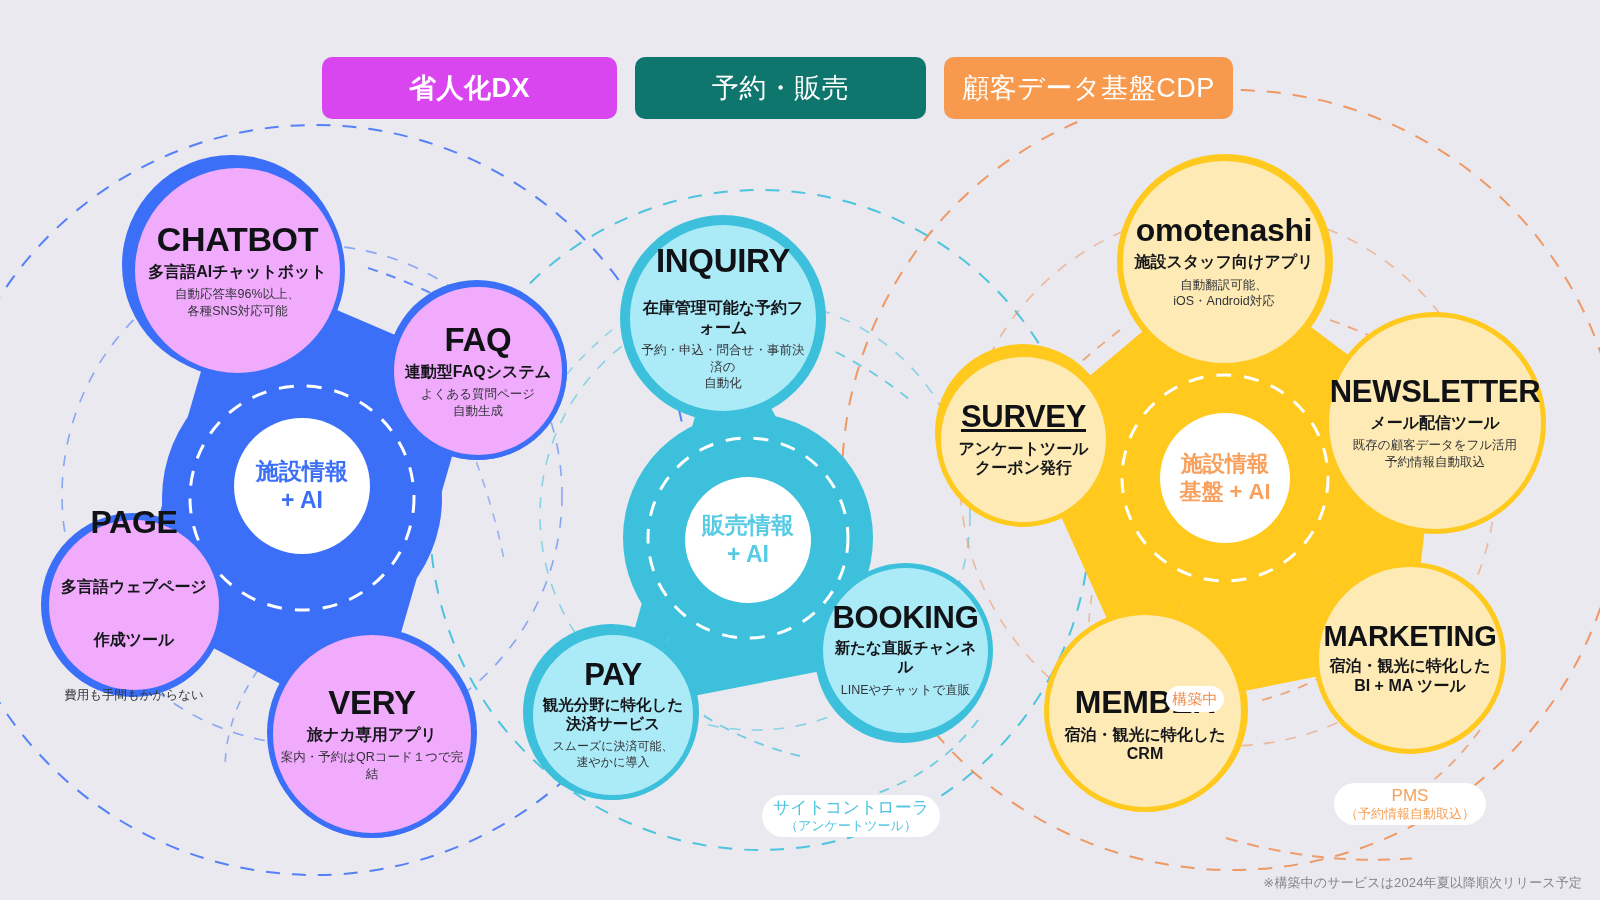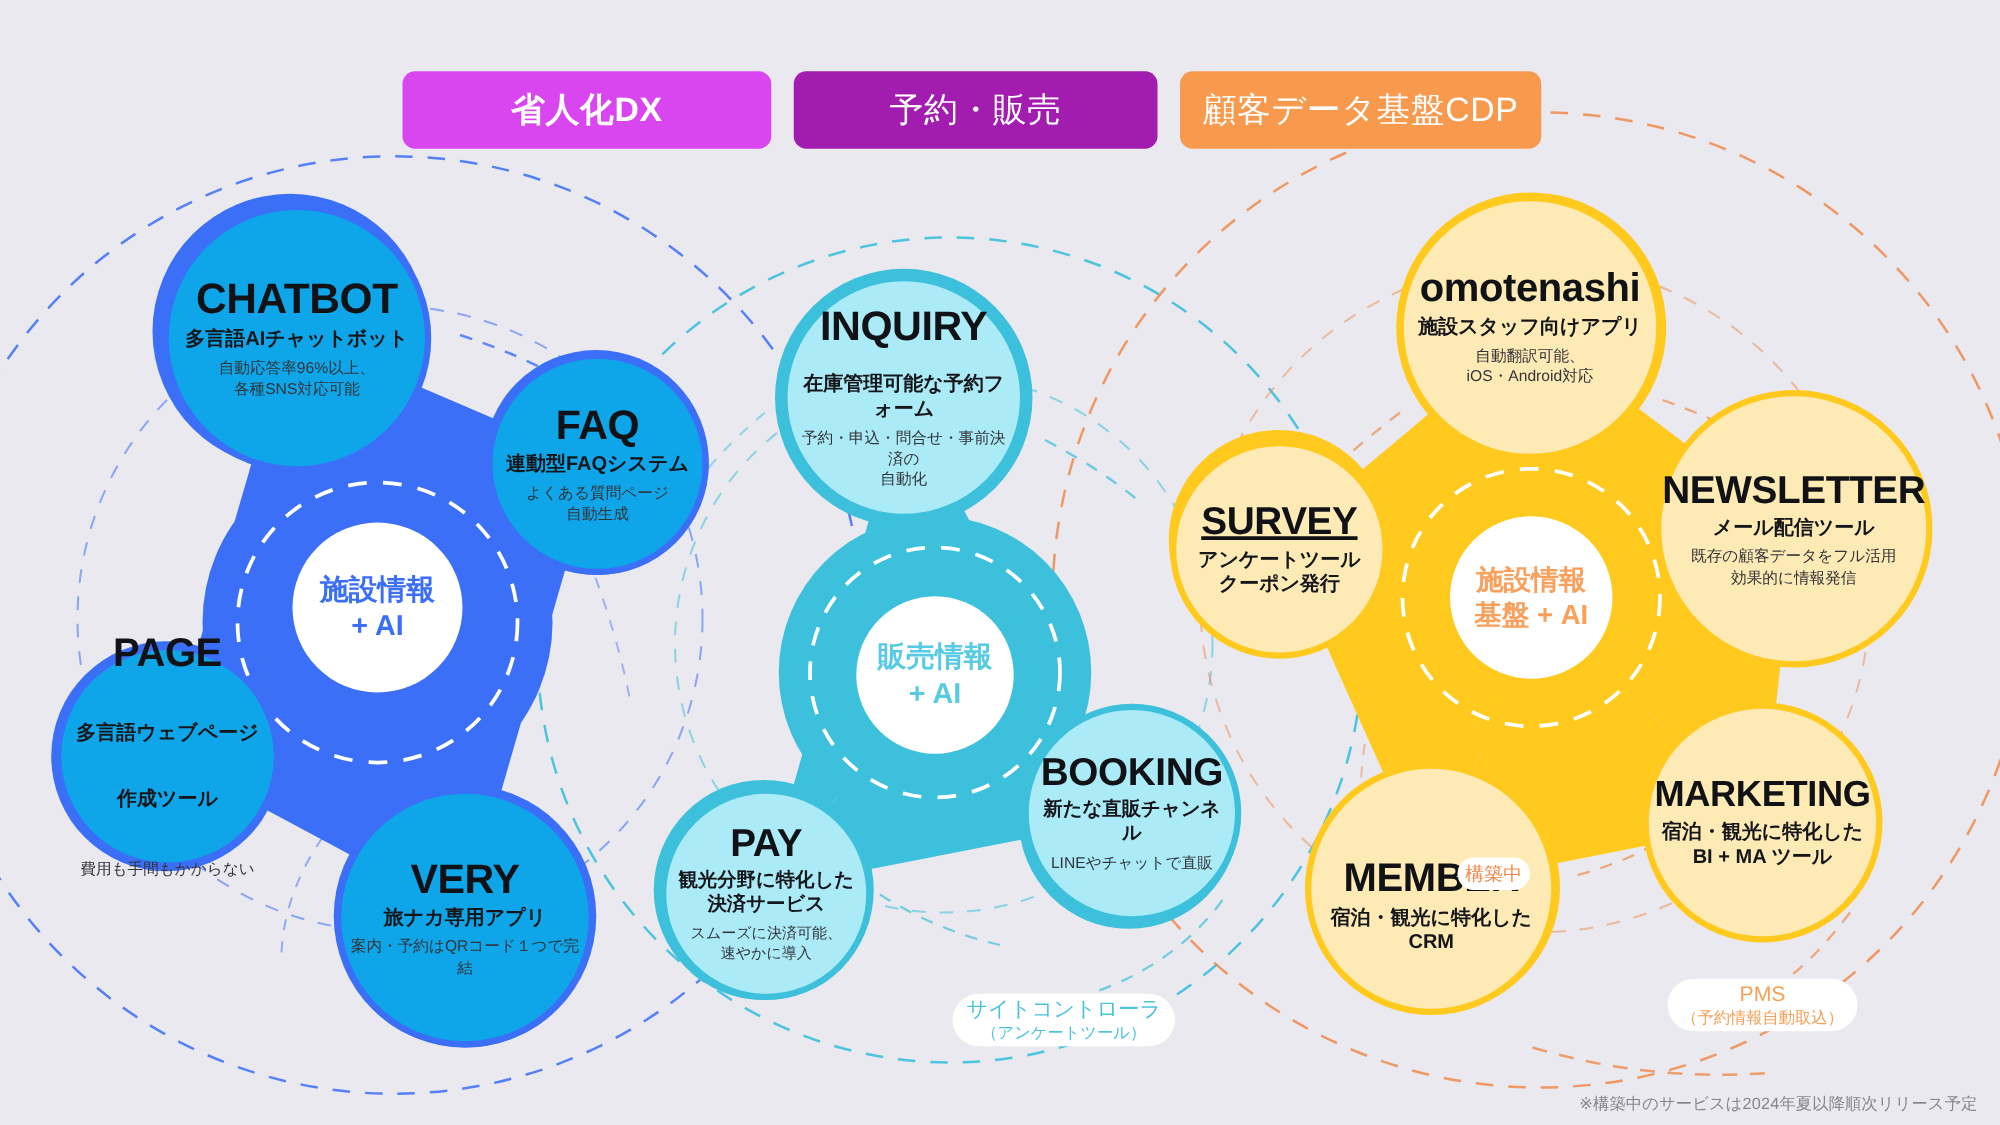--- a/index.html
+++ b/index.html
@@ -38,21 +38,21 @@
     display: flex;
     align-items: center;
     justify-content: center;
     color: #ffffff;
     font-size: 27px;
     font-weight: 500;
     letter-spacing: 0.02em;
     white-space: nowrap;
   }
   .pill-dx    { width: 295px; background: #d946ef; font-weight: bold; }
-  .pill-sales { width: 291px; background: #a21caf; }
+  .pill-sales { width: 291px; background: #0f766e; }
   .pill-cdp   { width: 289px; background: #f89a4e; }
 
   
   .node {
     position: absolute;
     border-radius: 50%;
     box-sizing: border-box;
     display: flex;
     flex-direction: column;
     align-items: center;
@@ -72,21 +72,21 @@
     color: #15161a;
     line-height: 1.22;
     margin-top: 5px;
   }
   .node .desc {
     color: #33343a;
     line-height: 1.32;
     margin-top: 5px;
     font-weight: 400;
   }
-  .blue-node  { background: #0ea5e9; border: 5px solid #3b6ff8; }
+  .blue-node  { background: #f0abfc; border: 5px solid #3b6ff8; }
   .teal-node  { background: #abeaf7; border: 5px solid #3cc0dc; }
   .amber-node { background: #fdeab4; border: 5px solid #ffc91e; }
 
   
   .hub {
     position: absolute;
     border-radius: 50%;
     background: #ffffff;
     display: flex;
     flex-direction: column;
@@ -293,21 +293,21 @@
     <div class="title" style="font-size:32px;">omotenashi</div>
     <div class="sub" style="font-size:16px;">施設スタッフ向けアプリ</div>
     <div class="desc" style="font-size:12.5px;">自動翻訳可能、</div>
     <div class="desc" style="font-size:12.5px; margin-top:0;">iOS・Android対応</div>
   </div>
 
   <div class="node amber-node" style="left:1324px; top:312px; width:222px; height:222px;">
     <div class="title" style="font-size:31px;">NEWSLETTER</div>
     <div class="sub" style="font-size:16px;">メール配信ツール</div>
     <div class="desc" style="font-size:12.5px;">既存の顧客データをフル活用</div>
-    <div class="desc" style="font-size:12.5px; margin-top:0;">効果的に情報発信</div>
+    <div class="desc" style="font-size:12.5px; margin-top:0;">予約情報自動取込</div>
   </div>
 
   <div class="node amber-node" style="left:936px; top:352px; width:175px; height:175px;">
     <div class="title" style="font-size:31px;text-decoration:underline;">SURVEY</div>
     <div class="sub" style="font-size:16px;">アンケートツール</div>
     <div class="sub" style="font-size:16px; margin-top:0;">クーポン発行</div>
   </div>
 
   <div class="node amber-node" style="left:1044px; top:610px; width:202px; height:202px;">
     <div class="badge" style="left:50px; top:28px; width:58px; height:26px; position:relative;">構築中</div>

